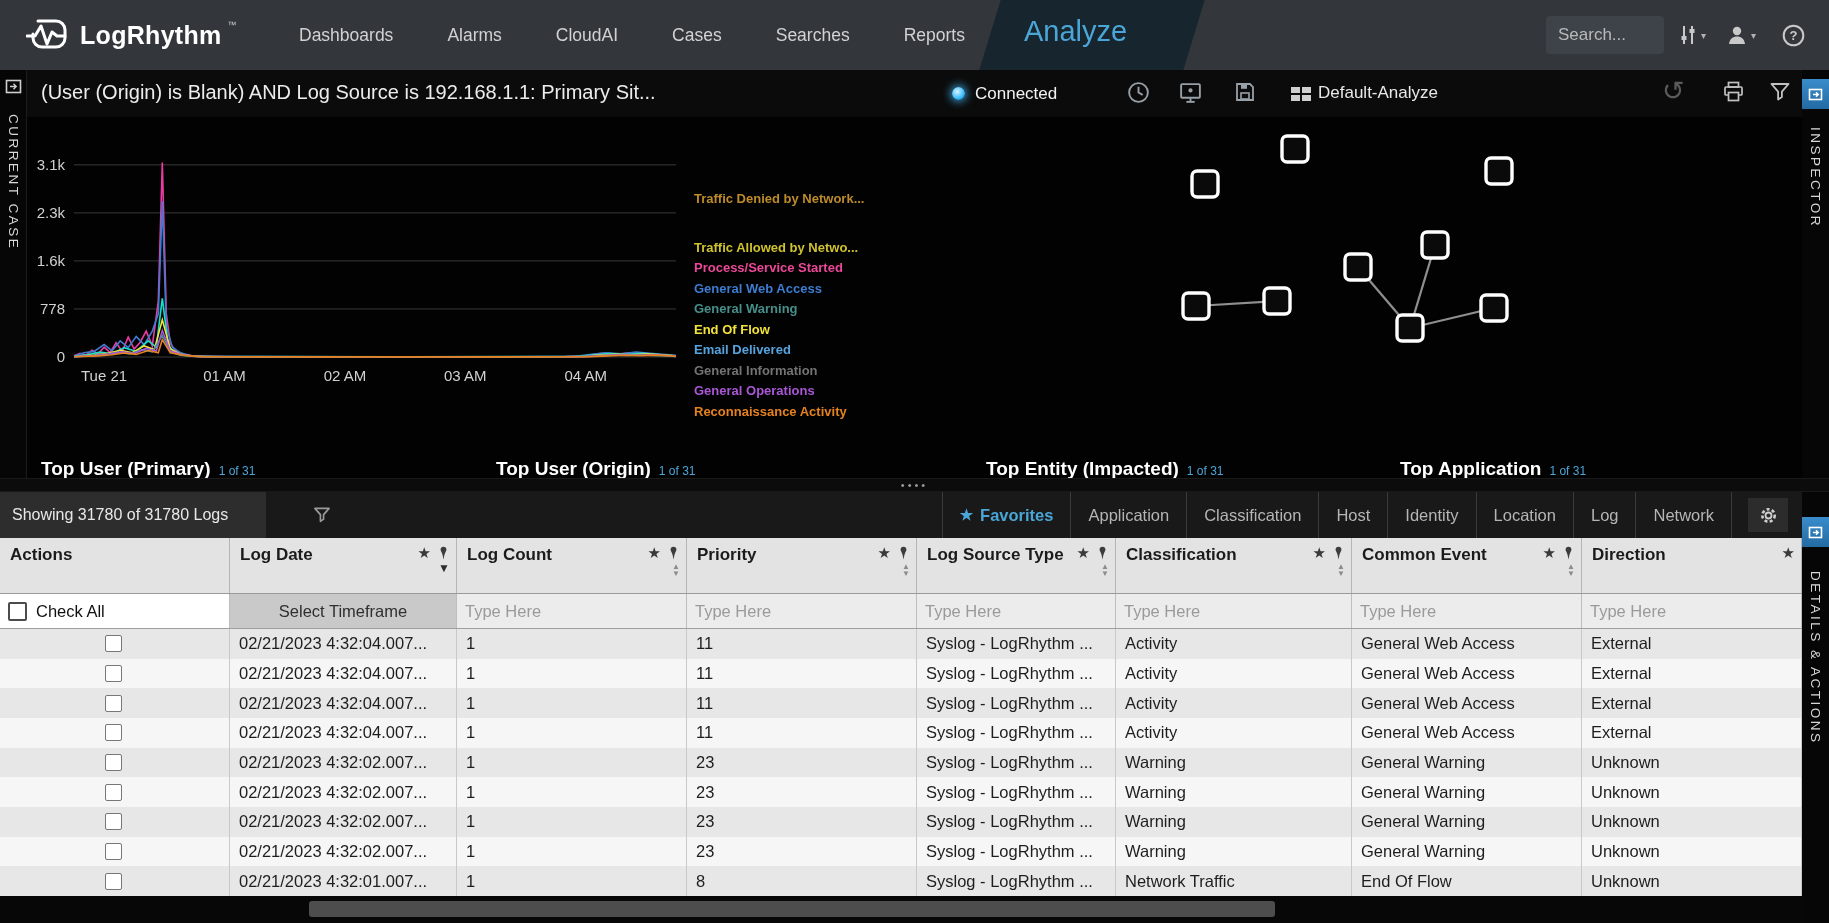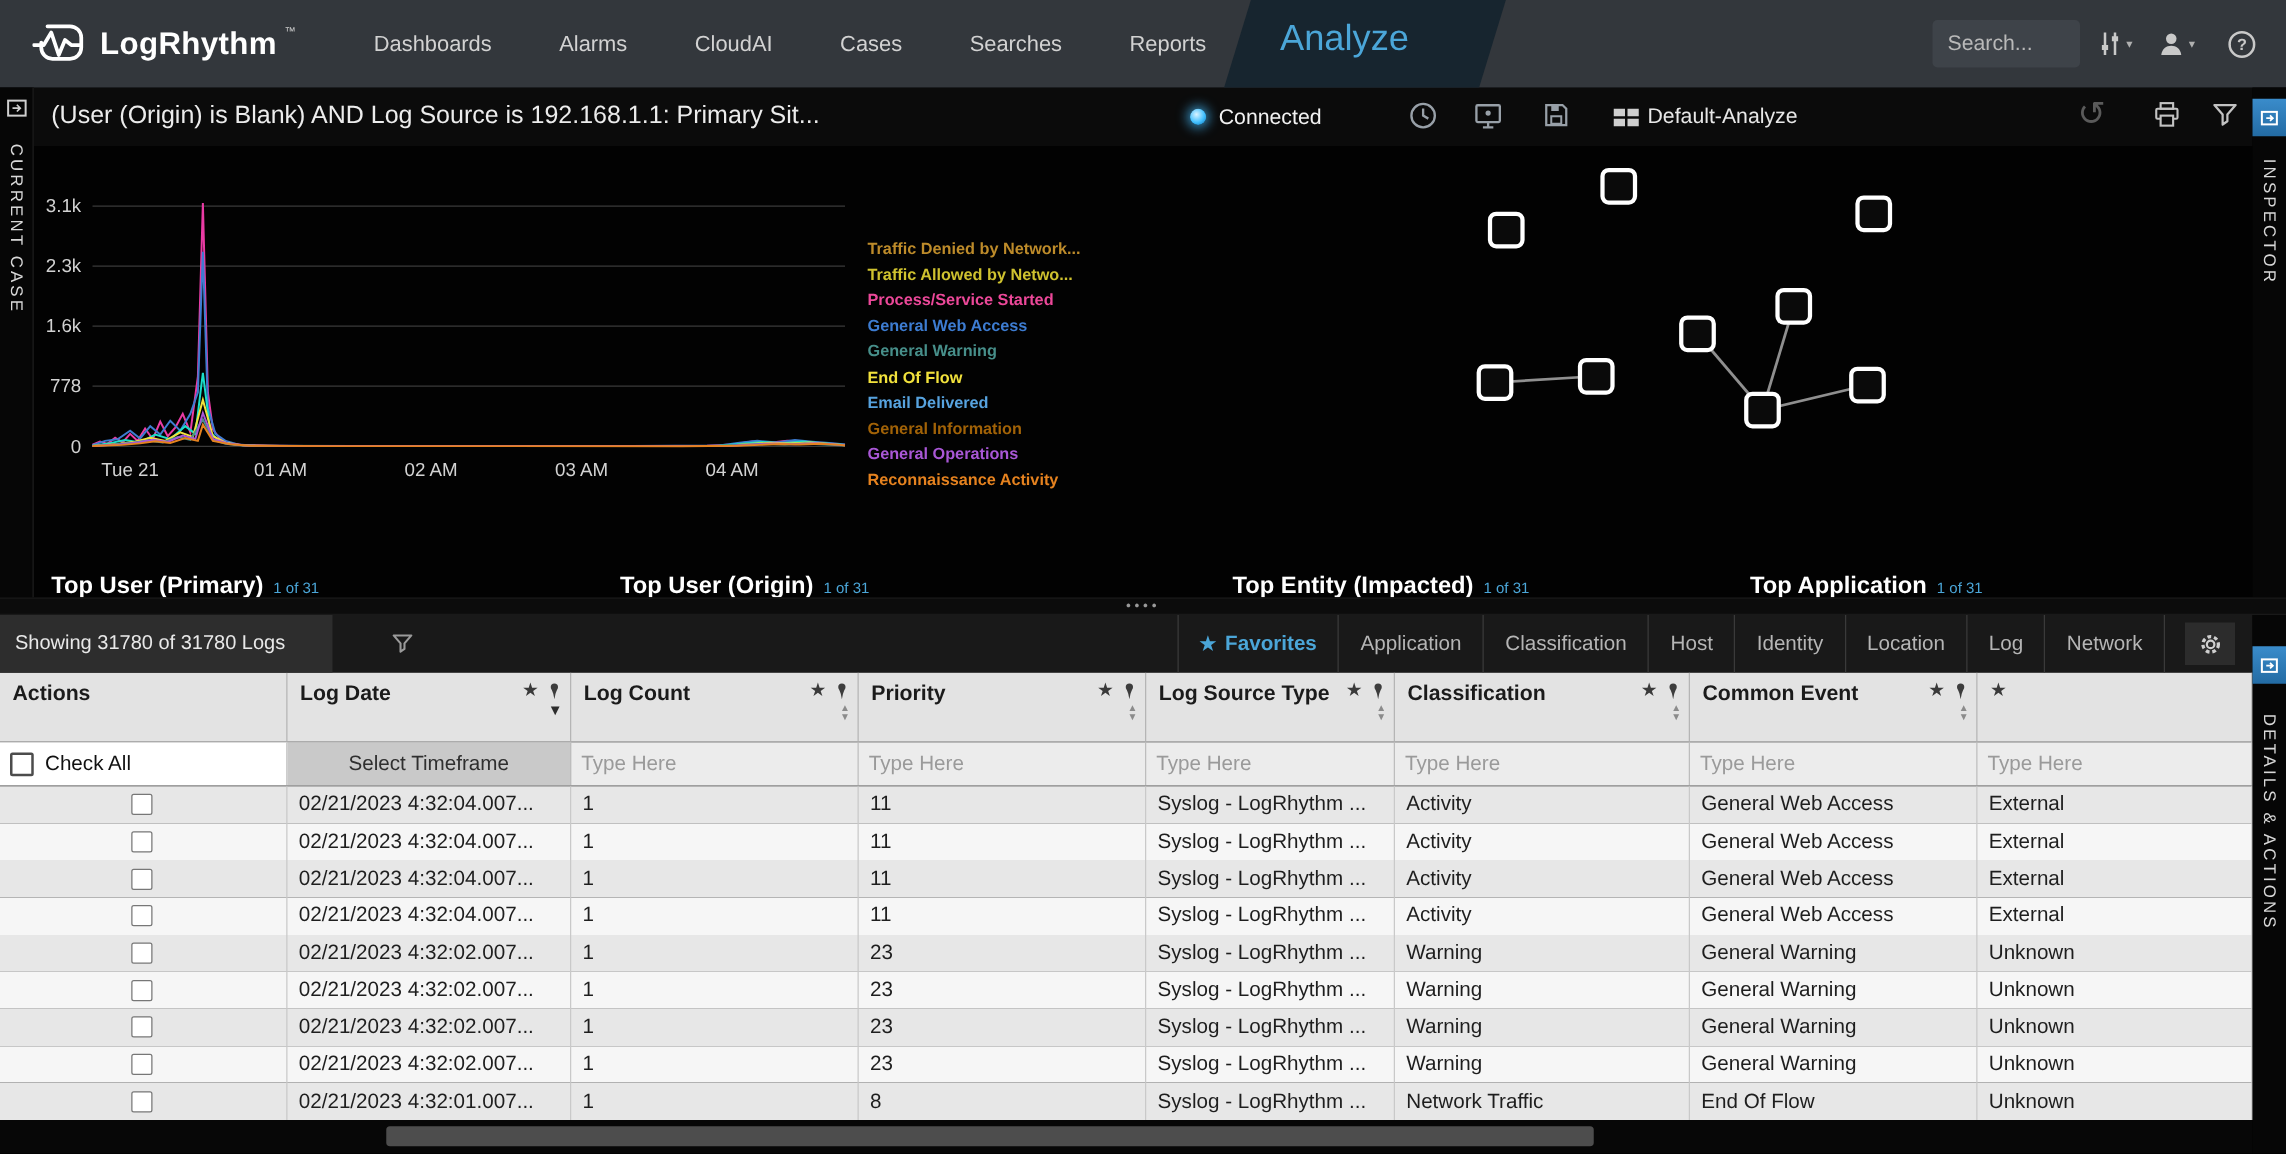--- a/index.html
+++ b/index.html
@@ -274,27 +274,27 @@
         <polyline points="48.0,238.8 54.0,236.3 60.0,238.1 66.1,233.2 72.1,236.9 78.1,230.1 84.1,235.7 90.1,225.8 96.2,234.4 102.2,220.2 108.2,232.0 114.2,225.2 120.2,214.1 126.3,228.9 132.3,184.4 136.3,45.4 140.3,196.8 144.3,226.4 150.3,234.4 158.4,237.5 168.4,239.1 188.5,239.7 318.9,239.8 439.3,239.8 539.6,239.6 559.7,238.5 575.8,236.3 589.8,237.2 603.8,235.7 619.9,236.6 636.0,237.8 650.0,238.8" fill="none" stroke="#ea3ba4" stroke-width="1.6"></polyline>
         <polyline points="48.0,239.1 58.0,235.7 68.1,234.4 78.1,227.6 86.1,233.8 94.2,223.9 102.2,230.7 110.2,219.6 118.2,227.6 126.3,214.1 132.3,196.8 136.3,84.4 140.3,209.1 146.3,230.1 154.4,235.7 164.4,238.5 178.4,239.5 318.9,239.8 479.4,239.8 549.7,239.4 565.7,237.2 579.8,235.7 595.8,236.9 609.9,235.1 623.9,236.3 640.0,237.5 650.0,238.5" fill="none" stroke="#3d7cd1" stroke-width="1.6"></polyline>
         <polyline points="48.0,239.5 62.0,237.5 74.1,235.1 86.1,236.9 98.2,230.7 110.2,234.4 122.2,223.9 130.3,230.1 136.3,181.3 142.3,228.9 150.3,236.3 162.4,238.8 178.4,239.6 379.1,239.8 549.7,239.5 569.7,237.8 583.8,236.6 599.8,237.5 615.9,236.3 631.9,237.5 650.0,238.9" fill="none" stroke="#19dfc9" stroke-width="1.6"></polyline>
         <polyline points="48.0,239.7 68.1,238.1 82.1,236.3 94.2,233.2 106.2,235.7 118.2,228.9 128.3,232.6 136.3,202.9 144.3,232.0 154.4,237.2 168.4,239.3 198.5,239.8 479.4,239.8 555.7,239.5 573.7,238.1 589.8,237.2 605.9,237.8 621.9,237.0 638.0,238.1 650.0,239.1" fill="none" stroke="#f2e23c" stroke-width="1.6"></polyline>
         <polyline points="48.0,239.8 66.1,238.6 80.1,237.2 92.1,235.4 104.2,236.9 116.2,232.6 126.3,234.8 136.3,218.4 144.3,234.8 154.4,238.1 168.4,239.5 258.7,239.8 539.6,239.7 567.7,238.8 585.8,238.0 601.8,238.5 617.9,237.9 633.9,238.7 650.0,239.4" fill="none" stroke="#478f8a" stroke-width="1.6"></polyline>
         <polyline points="48.0,239.8 70.1,238.5 84.1,236.9 96.2,234.8 108.2,236.6 120.2,231.4 130.3,234.1 136.3,213.4 144.3,234.1 156.4,237.8 170.4,239.4 218.6,239.8 499.5,239.8 559.7,239.6 577.8,238.5 593.8,237.8 609.9,238.3 625.9,237.7 642.0,238.5 650.0,239.3" fill="none" stroke="#a957d6" stroke-width="1.6"></polyline>
         <polyline points="48.0,239.8 72.1,238.9 86.1,237.7 98.2,236.0 110.2,237.4 122.2,233.5 132.3,235.7 136.3,222.7 144.3,235.7 158.4,238.4 174.4,239.6 238.6,239.9 519.6,239.9 563.7,239.6 581.8,238.9 597.8,238.3 613.9,238.6 629.9,238.1 646.0,238.9 650.0,239.4" fill="none" stroke="#e5821f" stroke-width="1.6"></polyline>
       </svg>
     <div class="legend" id="legend">
         <div class="legend-entry" style="color: rgb(189, 139, 42);">Traffic Denied by Network...</div>
-        <div class="legend-entry" style="color: rgb(207, 194, 47);">Traffic Allowed by Netwo...</div>
+        <div class="legend-entry" style="color: rgb(207, 194, 47); margin-top: 28px;">Traffic Allowed by Netwo...</div>
         <div class="legend-entry" style="color: #ec4899;">Process/Service Started</div>
         <div class="legend-entry" style="color: rgb(61, 124, 209);">General Web Access</div>
         <div class="legend-entry" style="color: rgb(71, 143, 138);">General Warning</div>
         <div class="legend-entry" style="color: rgb(242, 226, 60);">End Of Flow</div>
         <div class="legend-entry" style="color: rgb(87, 163, 223);">Email Delivered</div>
-        <div class="legend-entry" style="color: #a16207;">General Information</div>
+        <div class="legend-entry" style="color: #737373;">General Information</div>
         <div class="legend-entry" style="color: rgb(169, 87, 214);">General Operations</div>
         <div class="legend-entry" style="color: rgb(229, 130, 31);">Reconnaissance Activity</div>
       </div>
     <svg id="node-graph" width="480" height="260" viewBox="0 0 480 260">
         <line x1="70" y1="189" x2="151" y2="184" stroke="#8f8f8f" stroke-width="2.2"></line>
         <line x1="284" y1="211" x2="232" y2="150" stroke="#8f8f8f" stroke-width="2.2"></line>
         <line x1="284" y1="211" x2="309" y2="128" stroke="#8f8f8f" stroke-width="2.2"></line>
         <line x1="284" y1="211" x2="368" y2="191" stroke="#8f8f8f" stroke-width="2.2"></line>
         <rect x="66" y="54" width="26" height="26" rx="5" fill="#0a0a0a" stroke="#ffffff" stroke-width="3.4"></rect>
         <rect x="156" y="19" width="26" height="26" rx="5" fill="#0a0a0a" stroke="#ffffff" stroke-width="3.4"></rect>
@@ -454,20 +454,21 @@
                 <path d="M4.4 5.8h4.2L7.4 9 6.5 13.4 5.6 9z" fill="#3d3d3d"></path>
               </svg></span>
           </div>
           <span class="sort-both">
             <span>▲</span>
             <span>▼</span>
           </span>
         </div>
       </div>
       <div class="th" style="width: 220px;">
+        <span class="th-label">Direction</span>
         <div class="th-icons">
           <div class="row1">
             <span class="star">★</span>
           </div>
         </div>
       </div>
     </div>
   <div class="filter-row" id="filter-row">
       <div class="fc fc-actions" style="width: 230px;">
         <span class="cb cb-all"></span>

